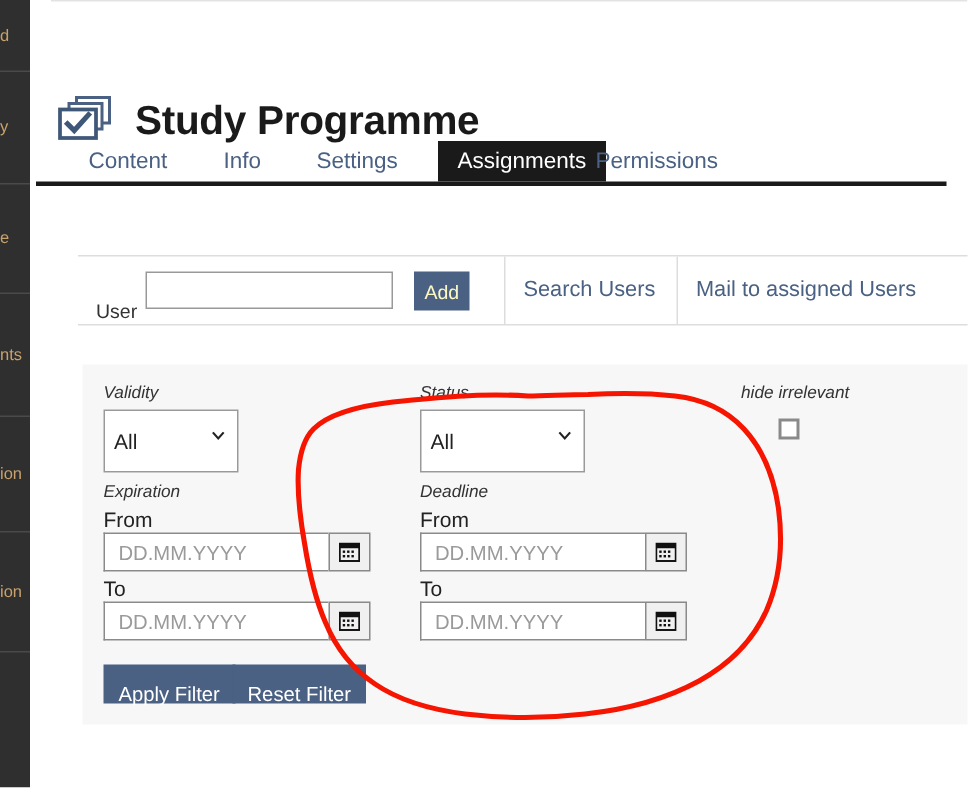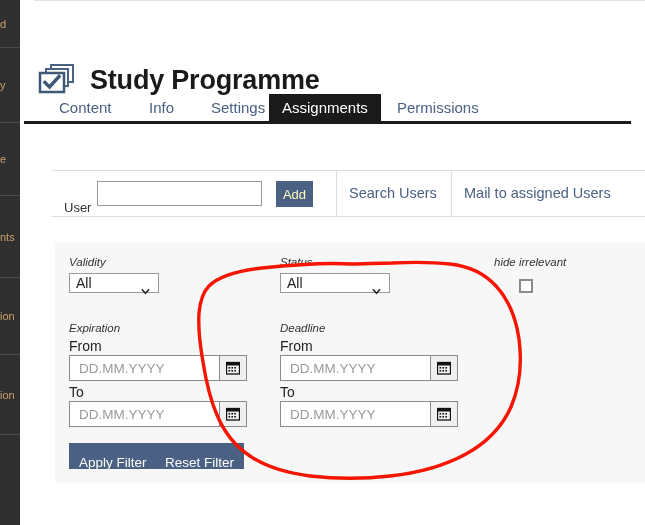--- a/index.html
+++ b/index.html
@@ -102,20 +102,21 @@
     line-height: 27px;
     font-size: 15px;
     color: #4a6183;
     padding: 0 13px;
     box-sizing: border-box;
     white-space: nowrap;
   }
   .tab.active {
     background: #1a1a1a;
     color: #ffffff;
+    margin-left: 23px;
   }
 
   
   .subnav {
     position: absolute;
     left: 32px;
     top: 136px;
     font-size: 13.5px;
   }
   .subnav a {
@@ -202,21 +203,21 @@
     white-space: nowrap;
   }
   .f-sublabel {
     position: absolute;
     font-size: 14px;
     color: #222;
     white-space: nowrap;
   }
   select.f-select {
     position: absolute;
-    height: 20px;
+    height: 42px;
     border: 1px solid #999;
     background: #ffffff;
     font-size: 14px;
     color: #222;
     font-family: "Liberation Sans", sans-serif;
     padding-left: 6px;
     box-sizing: border-box;
     -webkit-appearance: none;
     appearance: none;
   }

